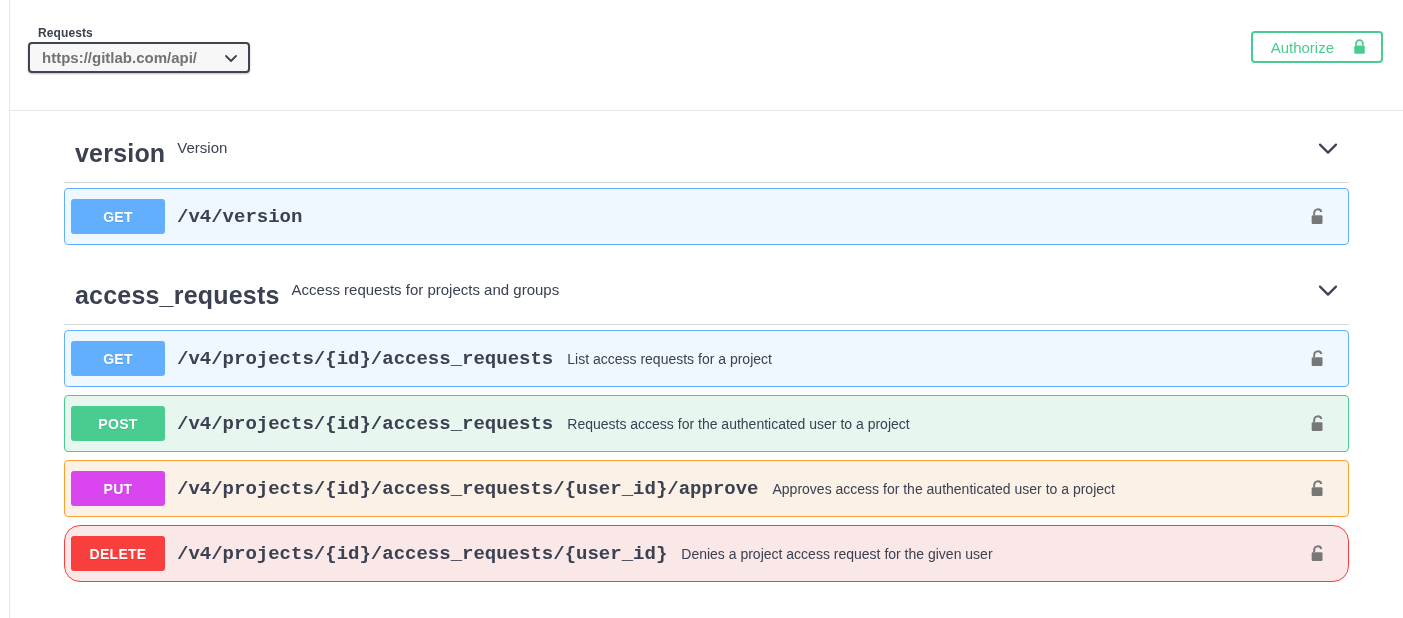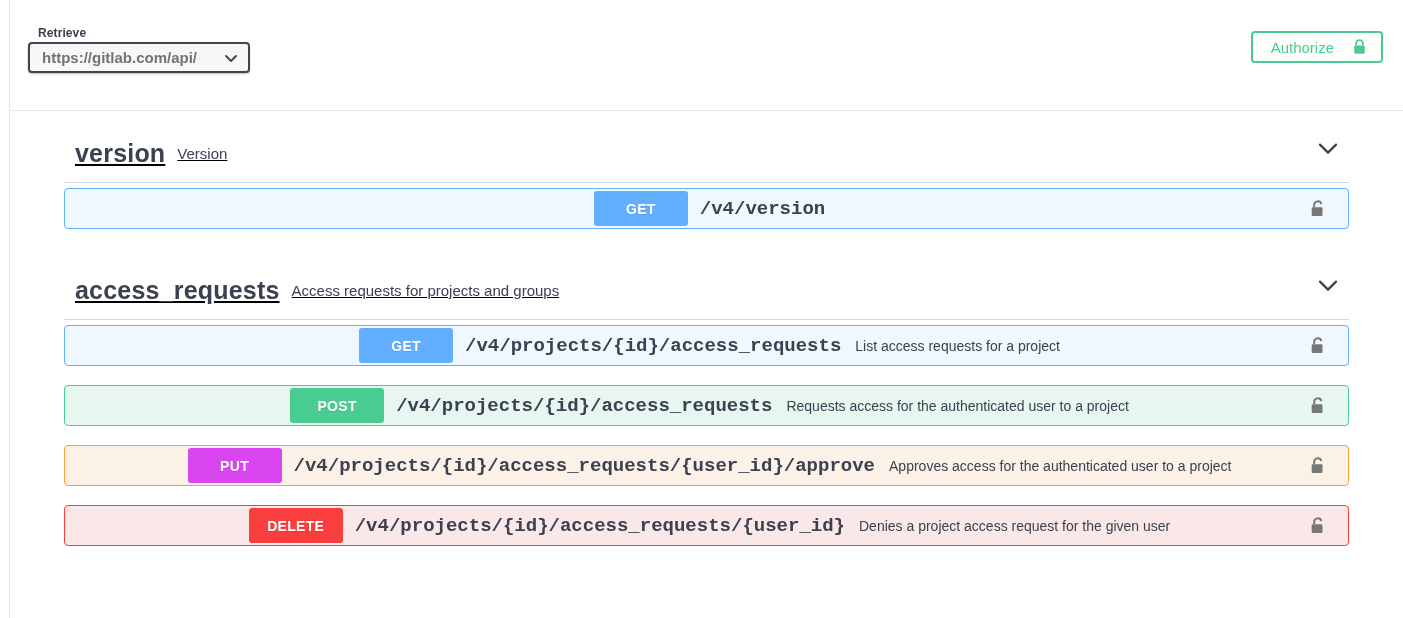--- a/index.html
+++ b/index.html
@@ -93,24 +93,23 @@
   .api-body {
     margin-left: 10px;
     padding: 0 20px;
   }
 
   
   .tag-section { padding-top: 0; }
   .tag-header {
     position: relative;
     display: flex;
-    align-items: center;
+    align-items: flex-start;
     padding: 28px 25px 14px 45px;
     cursor: pointer;
-    text-decoration: underline;
   }
   .tag-name {
     font-size: 25px;
     font-weight: bold;
     color: #3b4151;
     letter-spacing: .2px;
   }
   .tag-desc {
     font-size: 15px;
     color: #3b4151;
@@ -130,26 +129,25 @@
     background: #d8d8d8;
     margin: 0 34px 0 34px;
   }
 
   
   .op-list { padding: 5px 34px 0 34px; }
   .op {
     position: relative;
     display: flex;
     align-items: center;
-    height: 41px;
-    margin-bottom: 19px;
+    height: 57px;
+    margin-bottom: 8px;
     border-radius: 4px;
     border: 1px solid transparent;
     cursor: pointer;
-    justify-content: center;
   }
   .op-method {
     flex: 0 0 auto;
     width: 94px;
     height: 35px;
     margin-left: 6px;
     border-radius: 3px;
     display: flex;
     align-items: center;
     justify-content: center;
@@ -183,34 +181,34 @@
   }
   .op-lock svg { display: block; }
 
   
   .op.get    { background: #f0f8ff; border-color: #61affe; }
   .op.get    .op-method { background: #61affe; }
   .op.post   { background: #e8f6f0; border-color: #49cc90; }
   .op.post   .op-method { background: #49cc90; }
   .op.put    { background: #fbf1e6; border-color: #fca130; }
   .op.put    .op-method { background: #d946ef; }
-  .op.delete { background: #fae7e7; border-color: #f93e3e; }
+  .op.delete { background: #fae7e7; border-color: #f93e3e; border-radius: 16px; }
   .op.delete .op-method { background: #f93e3e; }
 </style>
 </head>
 <body>
 
 <div id="page">
 
   <div class="left-rule"></div>
 
   <div class="scheme-bar">
 
     <div class="servers-block">
-      <span class="servers-label">Retrieve</span>
+      <span class="servers-label">Requests</span>
       <div class="server-select">
         <span>https://gitlab.com/api/</span>
         <span class="caret">
           <svg width="16" height="16" viewBox="0 0 16 16">
             <path d="M3 6 L8 11 L13 6" fill="none" stroke="#3b4151" stroke-width="1.8" stroke-linecap="round" stroke-linejoin="round"></path>
           </svg>
         </span>
       </div>
     </div>
 

